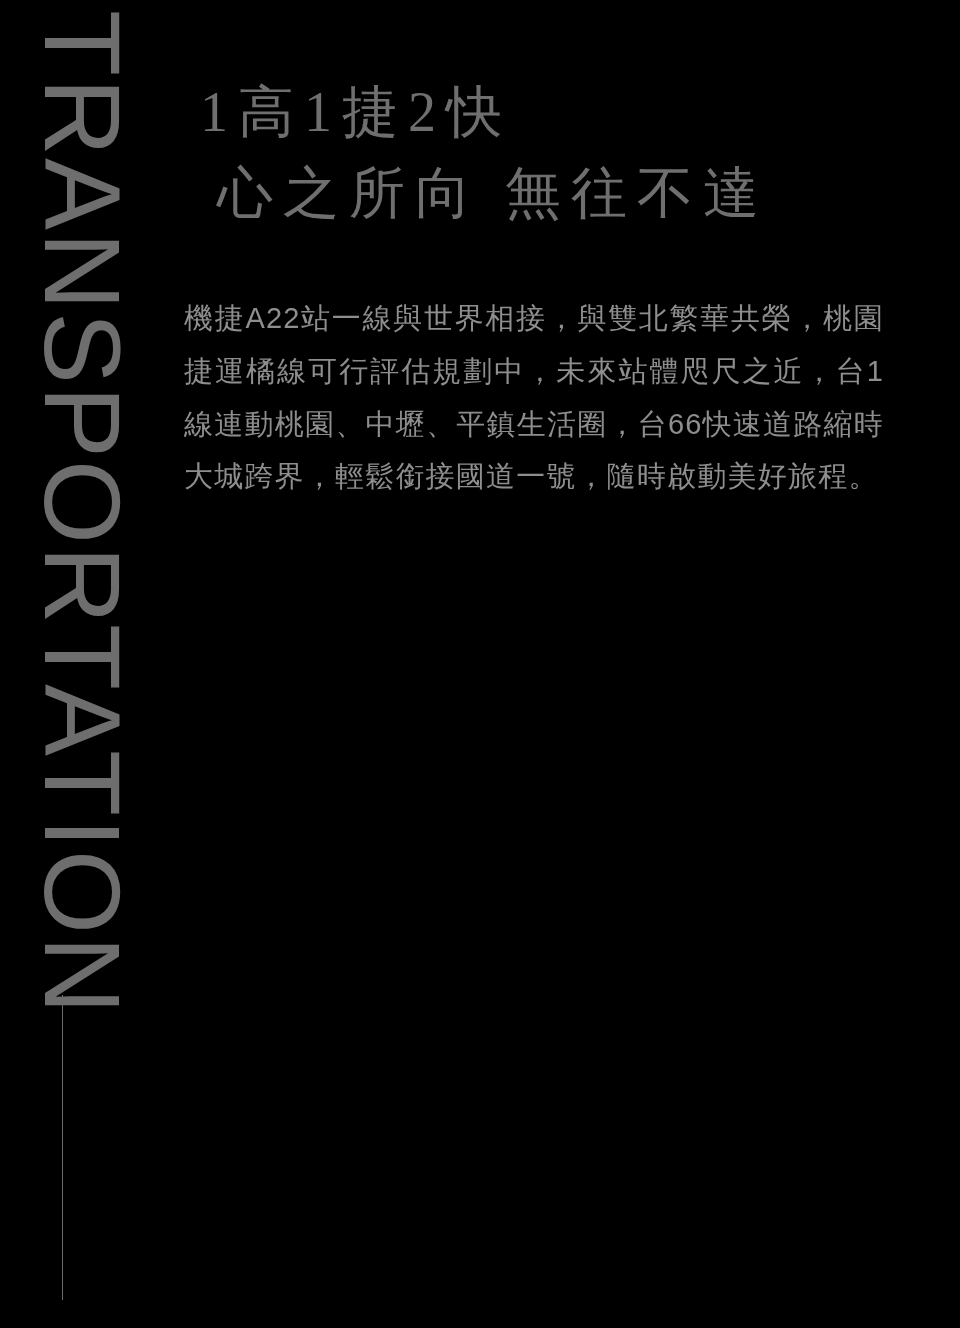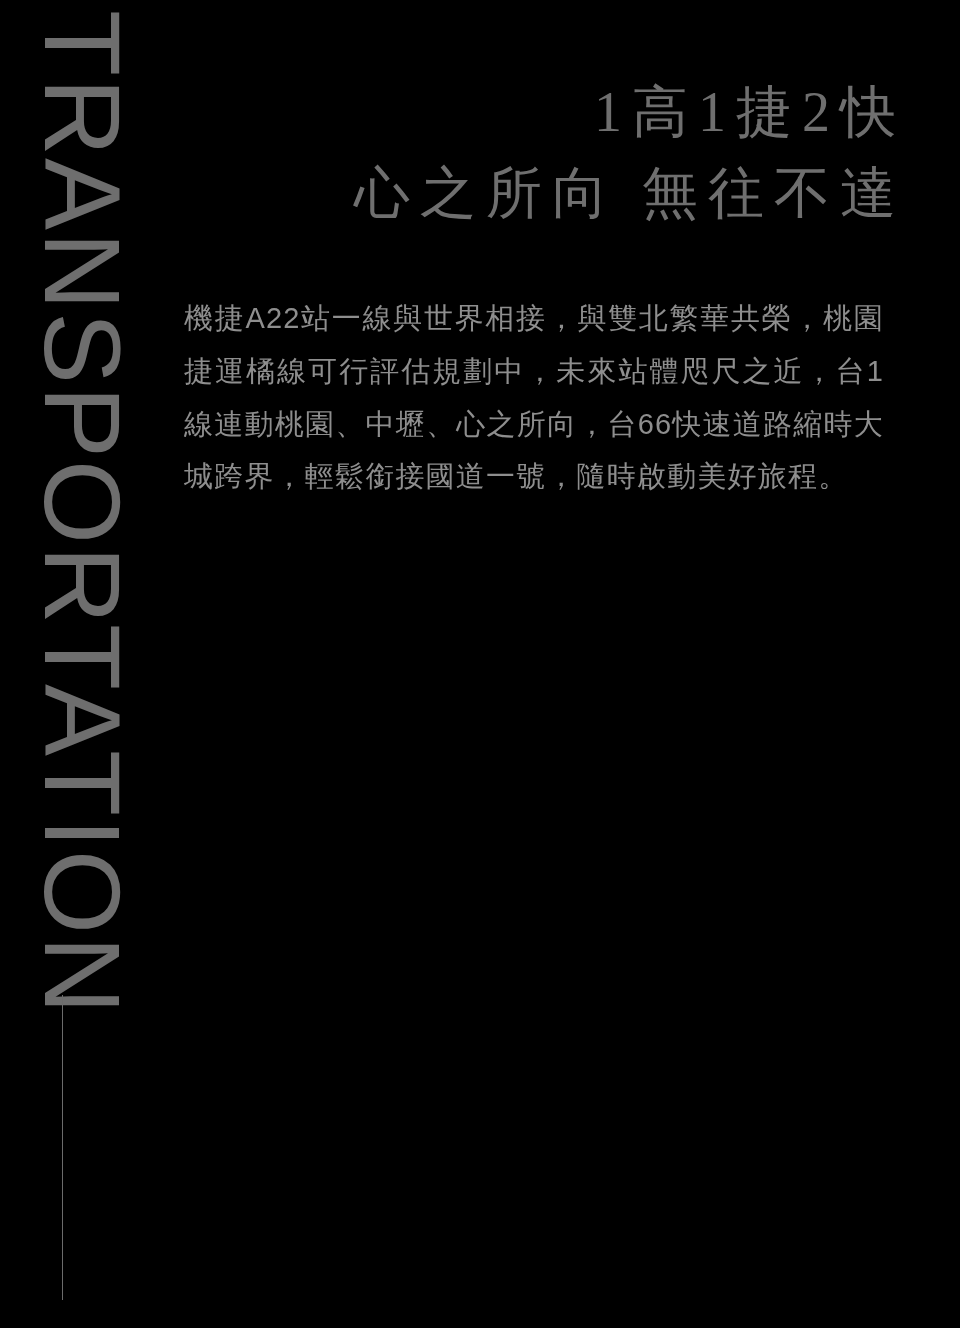--- a/index.html
+++ b/index.html
@@ -63,21 +63,20 @@
     top: 72px;
     width: 720px;
   }
   .headline .line {
     font-family: "Liberation Serif", serif;
     font-size: 56px;
     line-height: 1.45;
     letter-spacing: 10px;
     color: #6f6f6f;
     white-space: nowrap;
-    text-align: right;
   }
   .headline .line1 {
     padding-left: 14px;
   }
   .headline .line2 {
     padding-left: 0px;
     margin-left: 31px;
   }
 
   
@@ -108,16 +107,16 @@
   </div>
 
   <div class="vertical-rule"></div>
 
   <div class="headline">
     <div class="line line1">1高1捷2快</div>
     <div class="line line2">心之所向 無往不達</div>
   </div>
 
   <div class="body-copy">
-    <p>機捷A22站一線與世界相接，與雙北繁華共榮，桃園捷運橘線可行評估規劃中，未來站體咫尺之近，台1線連動桃園、中壢、心之所向，台66快速道路縮時大城跨界，輕鬆銜接國道一號，隨時啟動美好旅程。</p>
+    <p>機捷A22站一線與世界相接，與雙北繁華共榮，桃園捷運橘線可行評估規劃中，未來站體咫尺之近，台1線連動桃園、中壢、平鎮生活圈，台66快速道路縮時大城跨界，輕鬆銜接國道一號，隨時啟動美好旅程。</p>
   </div>
 
 </div>
 
 </body></html>

